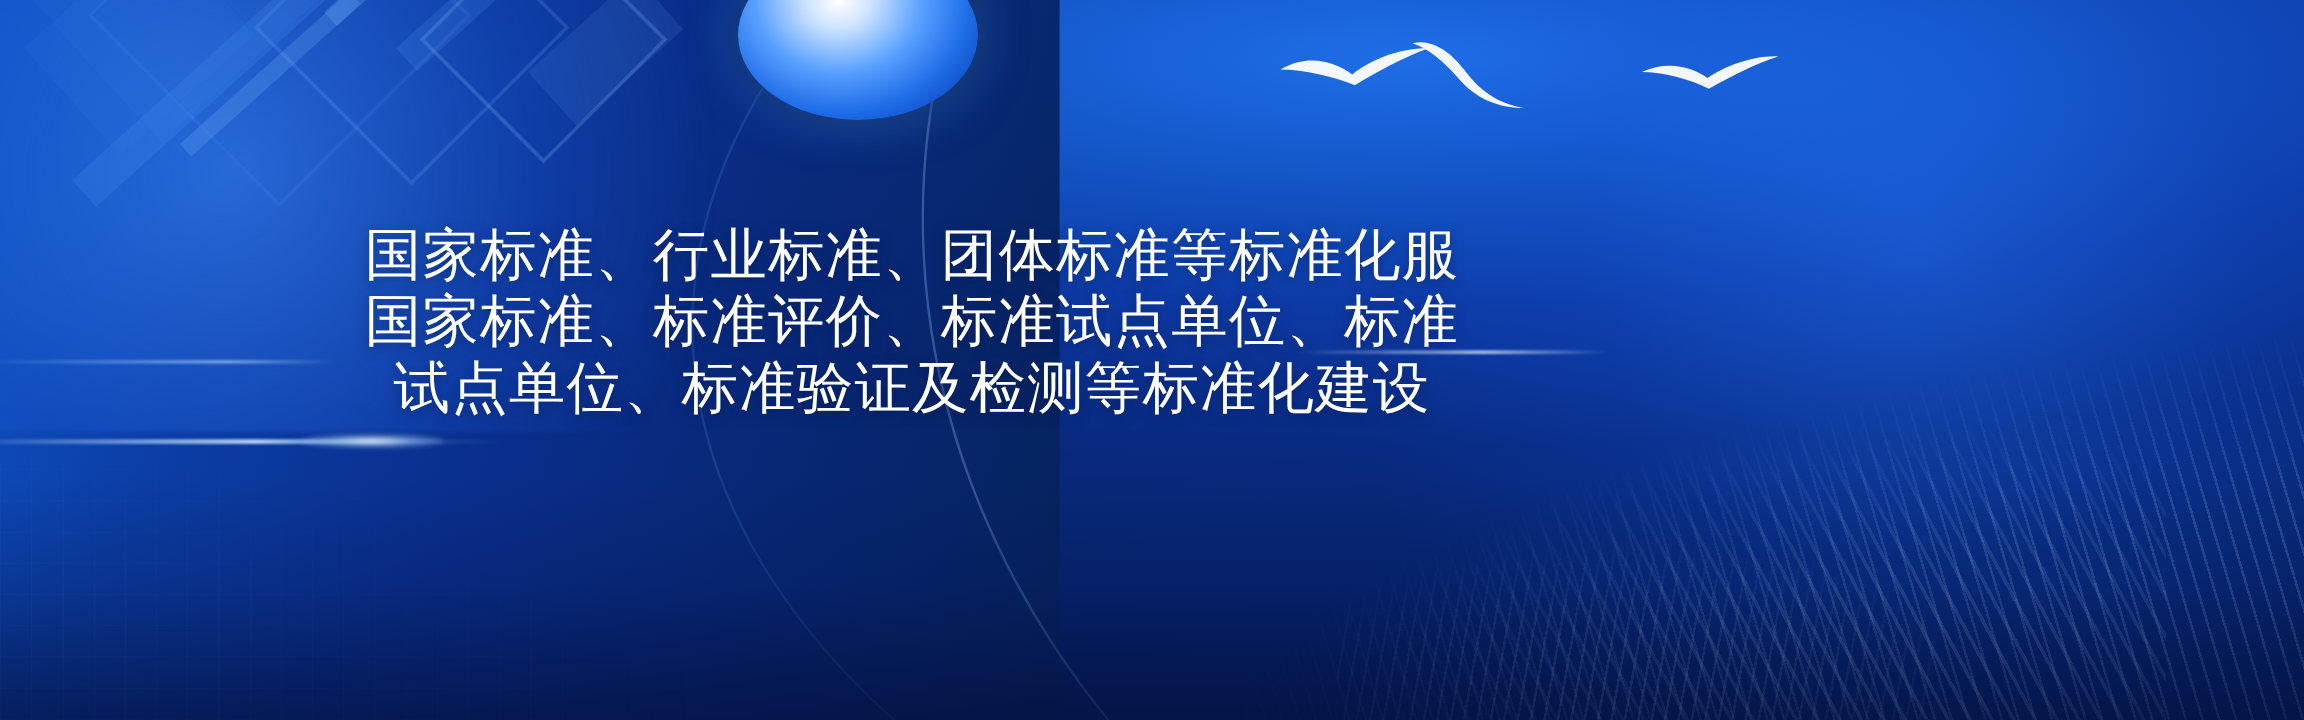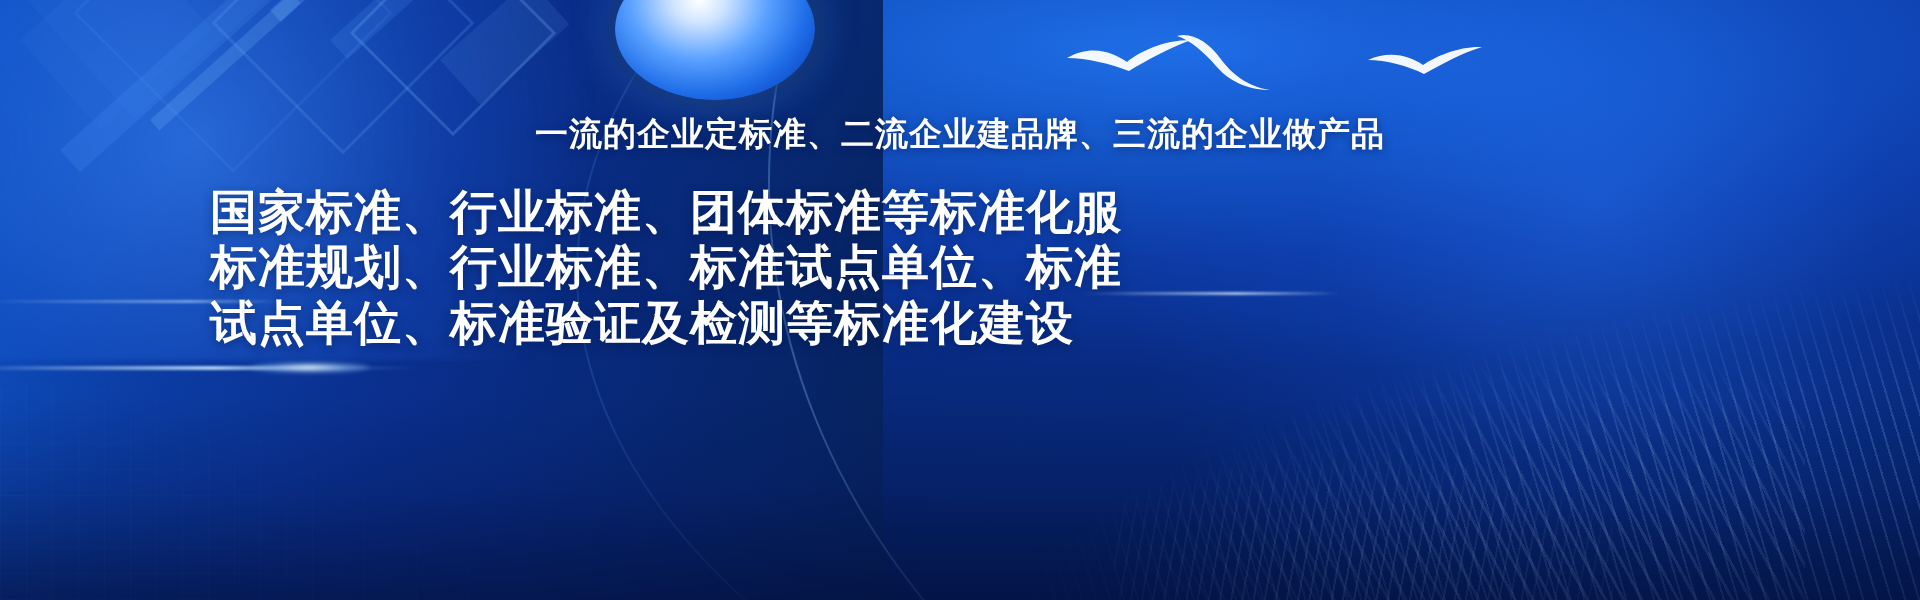--- a/index.html
+++ b/index.html
@@ -122,22 +122,22 @@
   
   .text-wrap{position:absolute;left:0;top:0;width:100%;height:100%;}
   .headline{
     position:absolute;left:0;top:112px;width:100%;
     text-align:center;color:#fff;
     font-size:33px;font-weight:700;letter-spacing:1px;
     text-shadow:0 2px 8px rgba(0,20,70,.55);
   }
   .body-block{
     position:absolute;left:210px;top:184px;width:1100px;
-    color:#fff;
-    font-size:47px;font-weight:700;line-height:1.18;
+    text-align:center;color:#fff;
+    font-size:47px;font-weight:400;line-height:1.18;
     letter-spacing:1px;
     text-shadow:0 3px 10px rgba(0,20,70,.5);
   }
   .body-line{display:block;white-space:nowrap;}
 </style>
 </head>
 <body>
 
 <div id="stage">
 
@@ -188,22 +188,21 @@
       <path d="M1 6 C16 2 32 12 44 28 C56 44 70 56 94 60 C70 60 52 50 40 36 C28 22 14 10 1 6 Z" fill="#ffffff" opacity="0.95"></path>
     </svg>
   </div>
   <div class="gull" style="left:1366px;top:44px;">
     <svg width="118" height="34" viewBox="0 0 118 34">
       <path d="M2 16 C24 6 44 12 57 21 C70 12 94 2 116 3 C96 9 76 20 58 30 C42 22 20 16 2 16 Z" fill="#ffffff" opacity="0.95"></path>
     </svg>
   </div>
 
   <div class="text-wrap">
-    <div class="headline">一流的企业定标准、二流企业建品牌、三流的企业做产品</div>
 
     <div class="body-block">
       <span class="body-line">国家标准、行业标准、团体标准等标准化服</span>
-      <span class="body-line">标准规划、行业标准、标准试点单位、标准</span>
+      <span class="body-line">国家标准、标准评价、标准试点单位、标准</span>
       <span class="body-line">试点单位、标准验证及检测等标准化建设</span>
     </div>
   </div>
 
 </div>
 
 </body></html>

